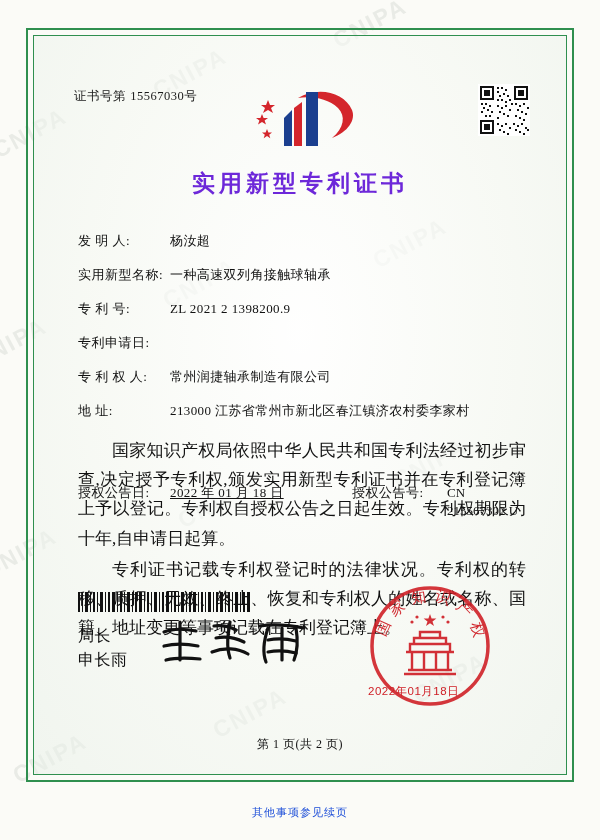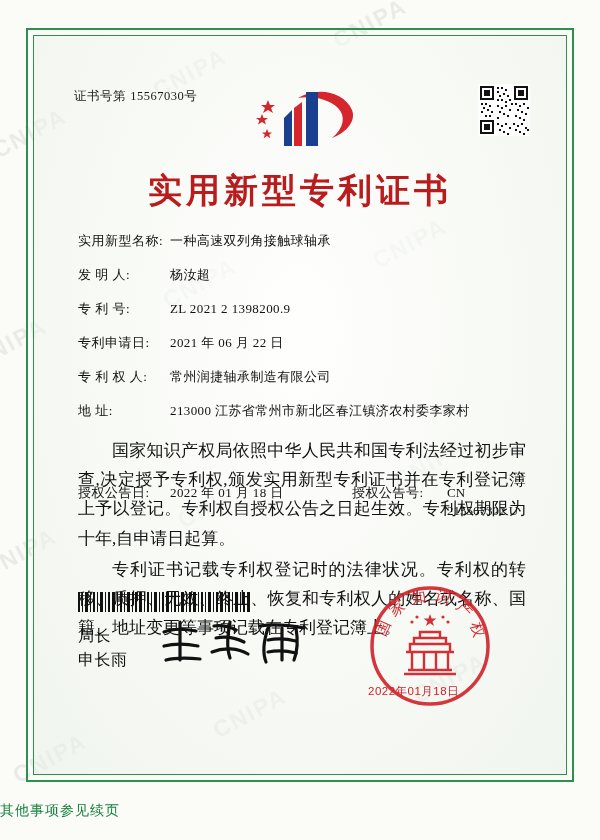--- a/index.html
+++ b/index.html
@@ -107,24 +107,24 @@
     width: 52px;
     height: 52px;
   }
 
   .title {
     position: absolute;
     left: 0;
     right: 0;
     top: 132px;
     text-align: center;
-    font-size: 34px;
+    font-size: 23px;
     font-weight: bold;
     letter-spacing: 4px;
-    color: #b91c1c;
+    color: #6d28d9;
     font-family: "Liberation Serif", "DejaVu Serif", serif;
   }
 
   .fields {
     position: absolute;
     left: 44px;
     right: 40px;
     top: 196px;
     font-size: 13px;
     color: #111;
@@ -144,20 +144,21 @@
     flex: 1 1 auto;
     letter-spacing: 0.4px;
   }
   .field-row.dual .field-label {
     width: 92px;
     margin-top: 48px;
   }
   .field-row.dual .field-value {
     flex: 0 0 auto;
     width: 182px;
+    text-decoration: underline;
   }
   .field-row.dual .field-label2 {
     flex: 0 0 auto;
     width: 95px;
     letter-spacing: 0.5px;
   }
   .field-row.dual .field-value2 {
     flex: 1 1 auto;
   }
 
@@ -230,23 +231,23 @@
     font-size: 12px;
     color: #111;
     letter-spacing: 0.5px;
   }
 
   .footnote {
     position: absolute;
     left: 0;
     right: 0;
     bottom: 20px;
-    text-align: left;
-    font-size: 14px;
-    color: #15803d;
+    text-align: center;
+    font-size: 11px;
+    color: #1d4ed8;
     letter-spacing: 1px;
     z-index: 4;
   }
 </style>
 </head>
 <body>
 
 <div class="page">
 
   <div class="watermarks">
@@ -359,34 +360,33 @@
             <rect x="45" y="49" width="2" height="2"></rect>
           <rect x="49" y="45" width="2" height="2"></rect>
         </g>
       </svg>
     </div>
 
     <div class="title">实用新型专利证书</div>
 
     <div class="fields">
       <div class="field-row">
+        <div class="field-label">发 明 人:</div>
+        <div class="field-value">杨汝超</div>
+      </div>
+      <div class="field-row">
         <div class="field-label">实用新型名称:</div>
         <div class="field-value">一种高速双列角接触球轴承</div>
-      </div>
-      <div class="field-row">
-        <div class="field-label">发 明 人:</div>
-        <div class="field-value">杨汝超</div>
       </div>
       <div class="field-row">
         <div class="field-label">专 利 号:</div>
         <div class="field-value">ZL 2021 2 1398200.9</div>
       </div>
       <div class="field-row">
         <div class="field-label">专利申请日:</div>
-        <div class="field-value">2021 年 06 月 22 日</div>
       </div>
       <div class="field-row">
         <div class="field-label">专 利 权 人:</div>
         <div class="field-value">常州润捷轴承制造有限公司</div>
       </div>
       <div class="field-row">
         <div class="field-label">地 址:</div>
         <div class="field-value">213000 江苏省常州市新北区春江镇济农村委李家村</div>
       </div>
       <div class="field-row dual">
@@ -504,18 +504,19 @@
           <polygon points="62,30 63.6,34.6 68.4,34.6 64.5,37.4 66,42 62,39.2 58,42 59.5,37.4 55.6,34.6 60.4,34.6"></polygon>
           <circle cx="49" cy="33" r="1.6"></circle>
             <circle cx="44" cy="38" r="1.6"></circle>
           <circle cx="75" cy="33" r="1.6"></circle>
             <circle cx="80" cy="38" r="1.6"></circle>
         </g>
       </svg>
     </div>
     <div class="seal-date">2022年01月18日</div>
 
+    <div class="page-no">第 1 页(共 2 页)</div>
 
   </div>
 
   <div class="footnote">其他事项参见续页</div>
 
 </div>
 
 </body></html>

